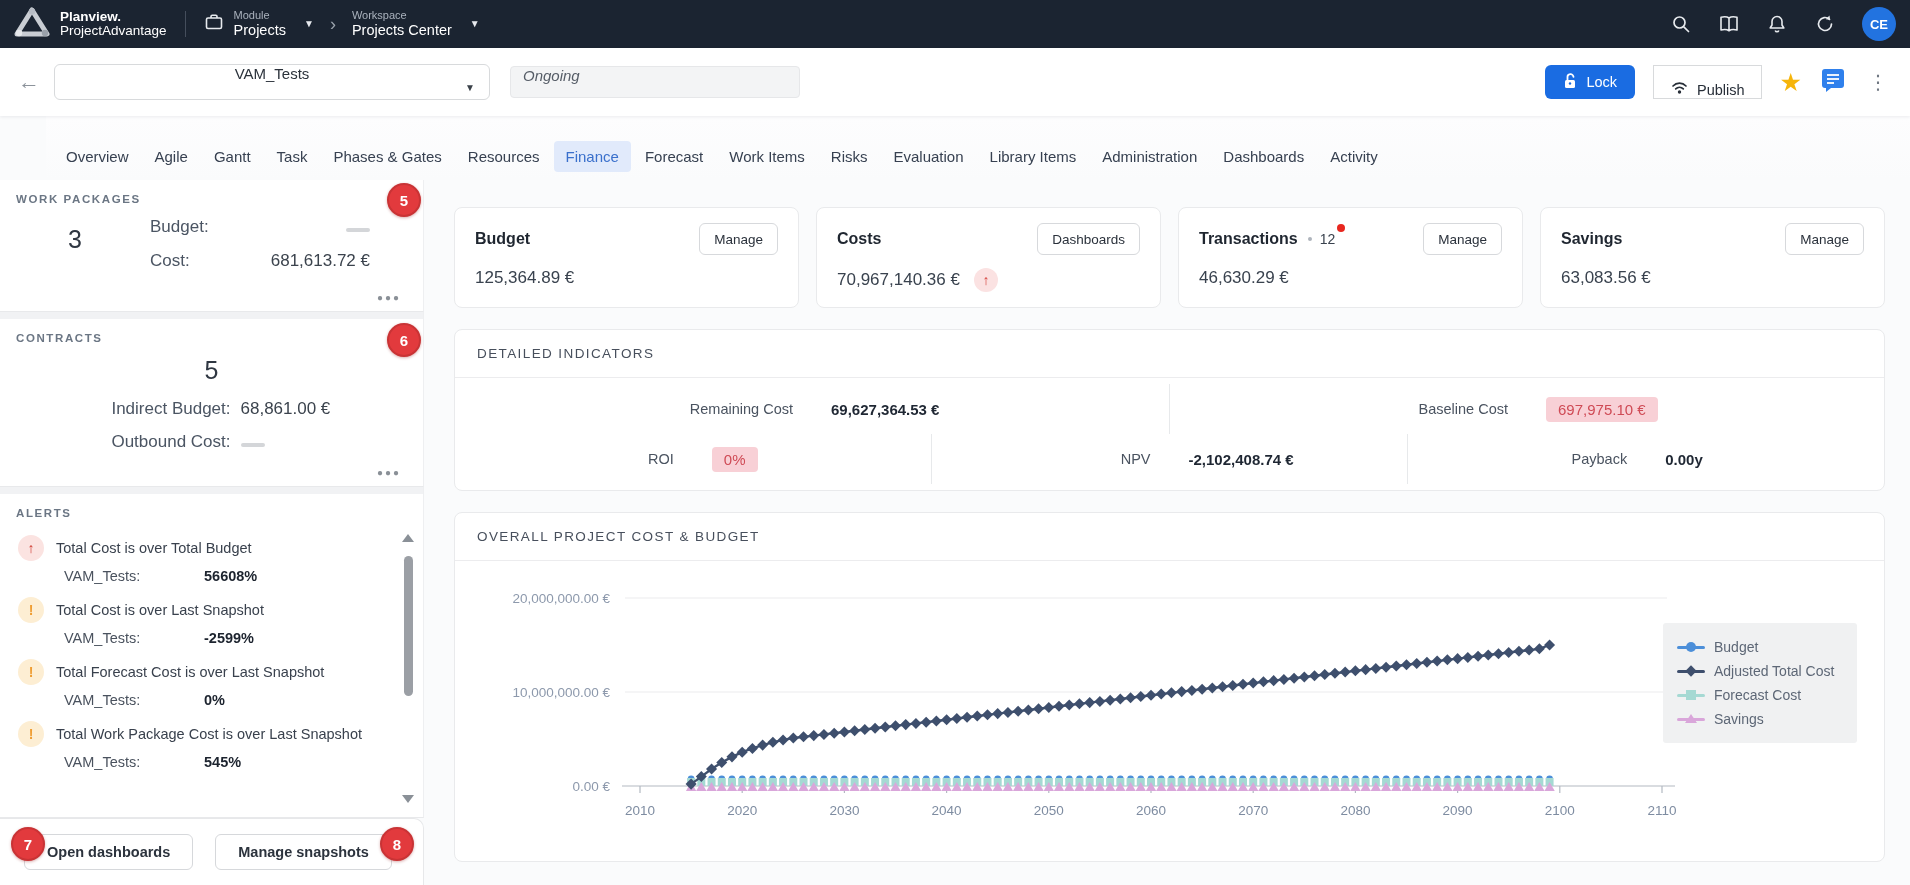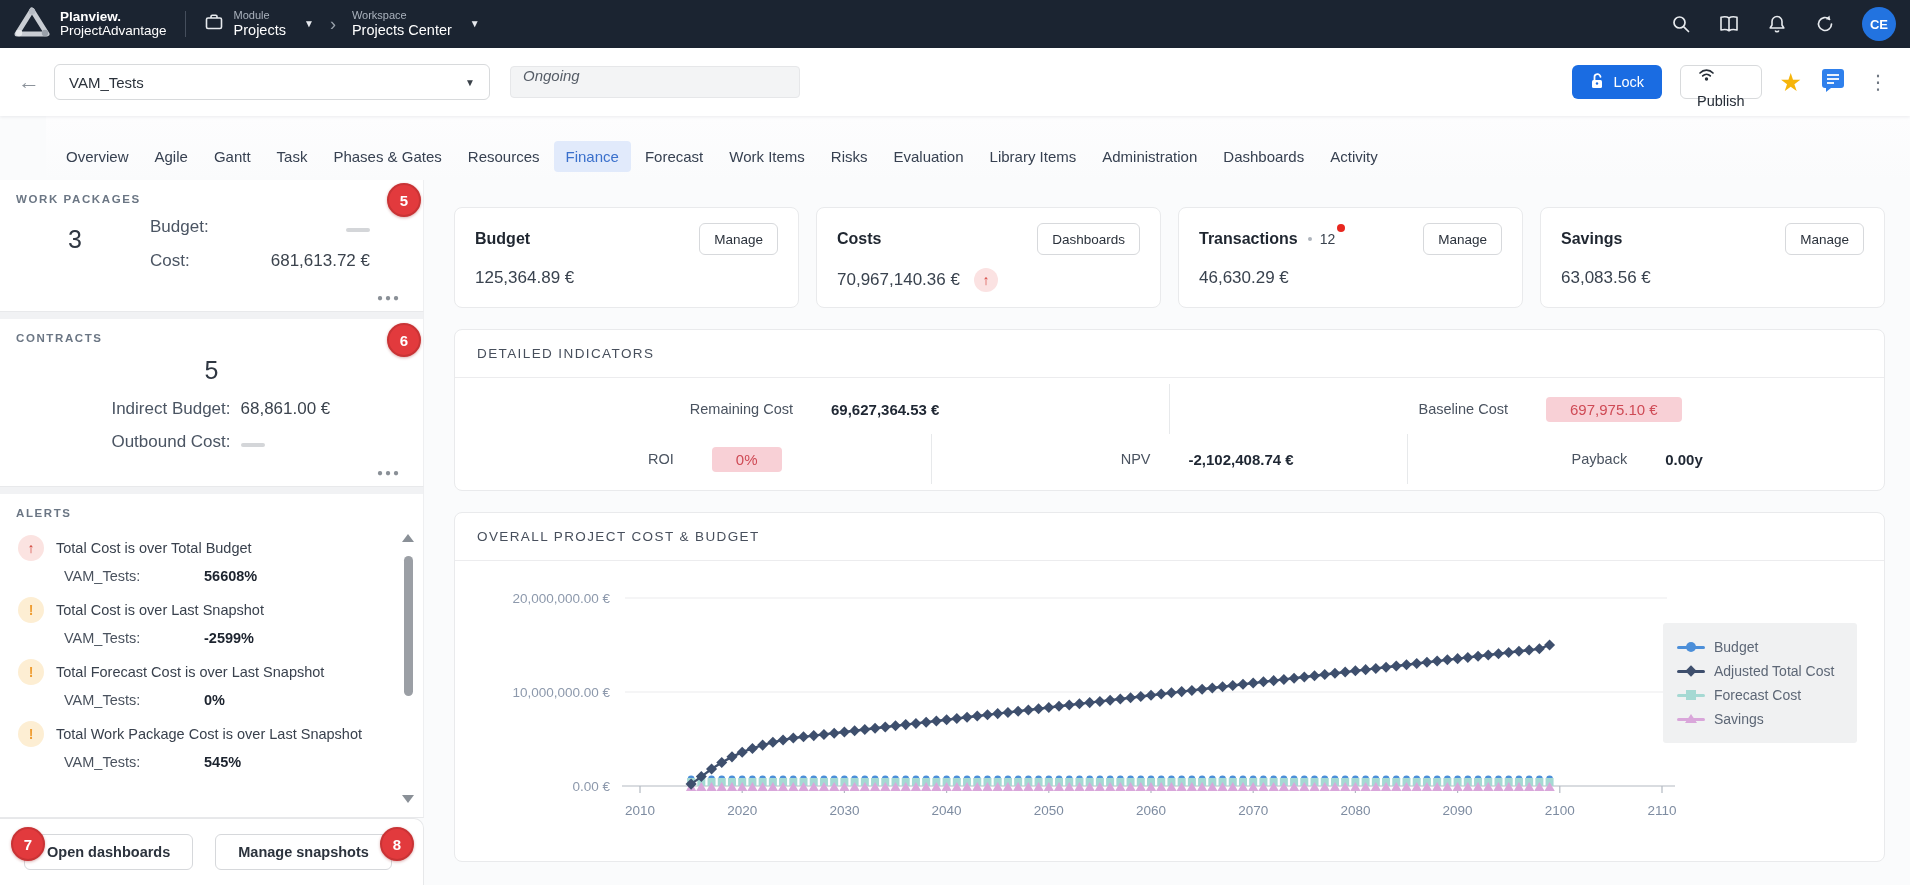--- a/index.html
+++ b/index.html
@@ -20,29 +20,29 @@
   .nav-right { margin-left:auto; display:flex; align-items:center; gap:26px; }
   .nav-icon { width:22px; height:22px; display:flex; align-items:center; justify-content:center; cursor:pointer; }
   .avatar { width:34px; height:34px; border-radius:50%; background:#2273e0; color:#fff;
     display:flex; align-items:center; justify-content:center; font-size:13px; font-weight:bold; cursor:pointer; }
 
   
   .toolbar { height:68px; background:#fff; display:flex; align-items:center; padding:0 18px;
     box-shadow:0 1px 3px rgba(20,30,50,0.08); position:relative; z-index:5; }
   .back-arrow { font-size:22px; color:#8c939b; margin-right:14px; cursor:pointer; }
   .proj-select { width:436px; height:36px; border:1px solid #d8dadc; border-radius:6px; background:#fff;
-    display:flex; align-items:center; padding:0 14px; font-size:15px; color:#2b323b; cursor:pointer; }
+    display:flex; align-items:center; padding:0 14px; font-size:15px; color:#2b323b; cursor:pointer;flex-direction:column; }
   .proj-select .caret { margin-left:auto; font-size:10px; color:#3a4149; }
   .status-field { width:290px; height:32px; margin-left:20px; background:#f3f4f5; border:1px solid #e6e7e9;
     border-radius:4px; display:flex; align-items:flex-start; padding:0 12px; font-size:15px; font-style:italic; color:#555c66; }
   .toolbar-right { margin-left:auto; display:flex; align-items:center; gap:18px; }
   .btn-lock { height:34px; padding:0 18px; background:#1a6ce2; border:none; border-radius:6px; color:#fff;
     font-size:14.5px; display:flex; align-items:center; gap:8px; cursor:pointer; font-family:inherit; }
-  .btn-publish { height:34px; padding:0 16px; background:#fff; border:1px solid #d8dadc; border-radius:6px;
-    color:#272e38; font-size:14.5px; display:flex; align-items:flex-start; gap:8px; cursor:pointer; font-family:inherit;flex-direction:column; }
+  .btn-publish { height:34px; padding:0 16px; background:#fff; border:1px solid #d8dadc; border-radius:0;
+    color:#272e38; font-size:14.5px; display:flex; align-items:flex-end; gap:8px; cursor:pointer; font-family:inherit; }
   .star-icon { font-size:25px; color:#f6b50b; cursor:pointer; line-height:1; }
   .kebab-icon { font-size:20px; color:#707882; cursor:pointer; padding:0 4px; }
 
   
   .tabsrow { height:64px; display:flex; align-items:flex-end; padding:0 8px 8px 8px; gap:2px;
     background:linear-gradient(#fdfdfe, #fafbfc);margin-left:46px; }
   .tab { font-size:15px; color:#374151; padding:7px 12px; border-radius:4px; cursor:pointer; white-space:nowrap; }
   .tab.active { background:#e1eafb; color:#3a70cc; }
 
   
@@ -109,21 +109,21 @@
   .tx-alert-dot { position:absolute; top:-7px; right:-10px; width:8px; height:8px; border-radius:50%; background:#e8271f; }
 
   .panel { background:#fff; border:1px solid #e9eaec; border-radius:8px; margin-top:21px; }
   .panel-header { padding:16px 22px; font-size:13.5px; letter-spacing:1.4px; color:#474f5c; border-bottom:1px solid #ececee; }
   .ind-grid { padding:6px 0; }
   .ind-row { display:flex; }
   .ind-cell { flex:1; display:flex; align-items:center; height:50px; padding:0 30px; }
   .ind-cell + .ind-cell { border-left:1px solid #e7e9eb; }
   .ind-label { flex:1; text-align:right; font-size:14.5px; color:#4a5360; padding-right:38px; }
   .ind-value { flex:1; text-align:left; font-size:15px; font-weight:bold; color:#1f2733; }
-  .chip-red { display:inline-block; background:#f8d0d6; color:#cf4a55; padding:4px 24px; border-radius:4px; font-weight:normal; }
+  .chip-red { display:inline-block; background:#f8d0d6; color:#cf4a55; padding:4px 12px; border-radius:4px; font-weight:normal; }
 
   .chart-body { position:relative; height:300px; }
   .legend { position:absolute; left:1208px; top:62px; width:194px; background:#f0f1f2; border-radius:3px; padding:12px 14px; }
   .legend-item { display:flex; align-items:center; gap:9px; height:24px; }
   .lg-mark { position:relative; width:28px; height:12px; flex:none; }
   .lg-line { position:absolute; left:0; top:5px; width:28px; height:3px; border-radius:2px; }
   .lg-shape { position:absolute; }
   .legend-label { font-size:14px; color:#5d6776; white-space:nowrap; }
 </style>
 </head>

